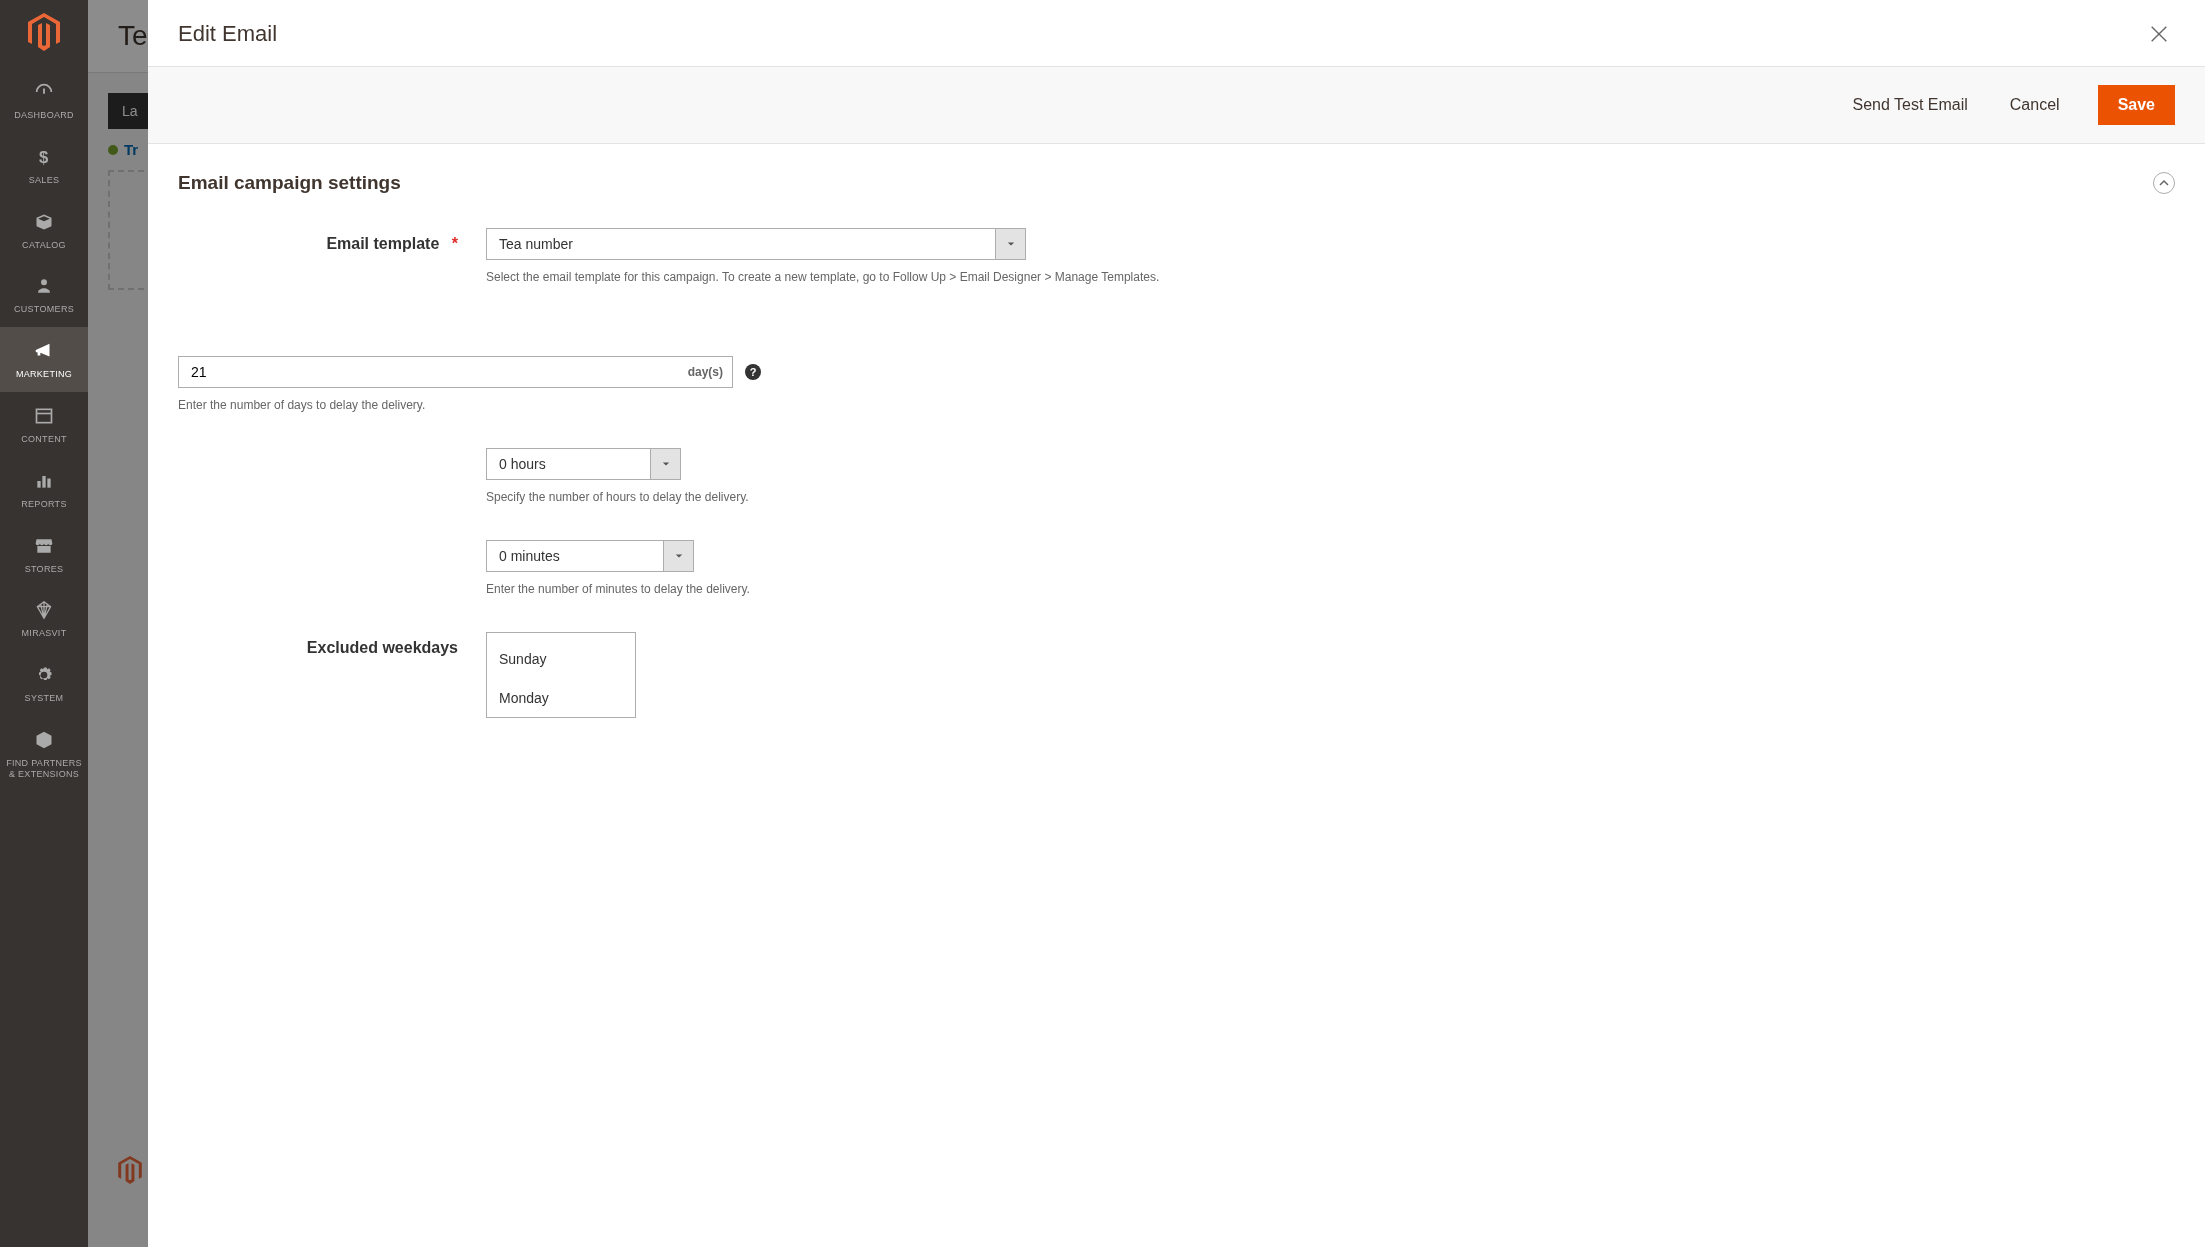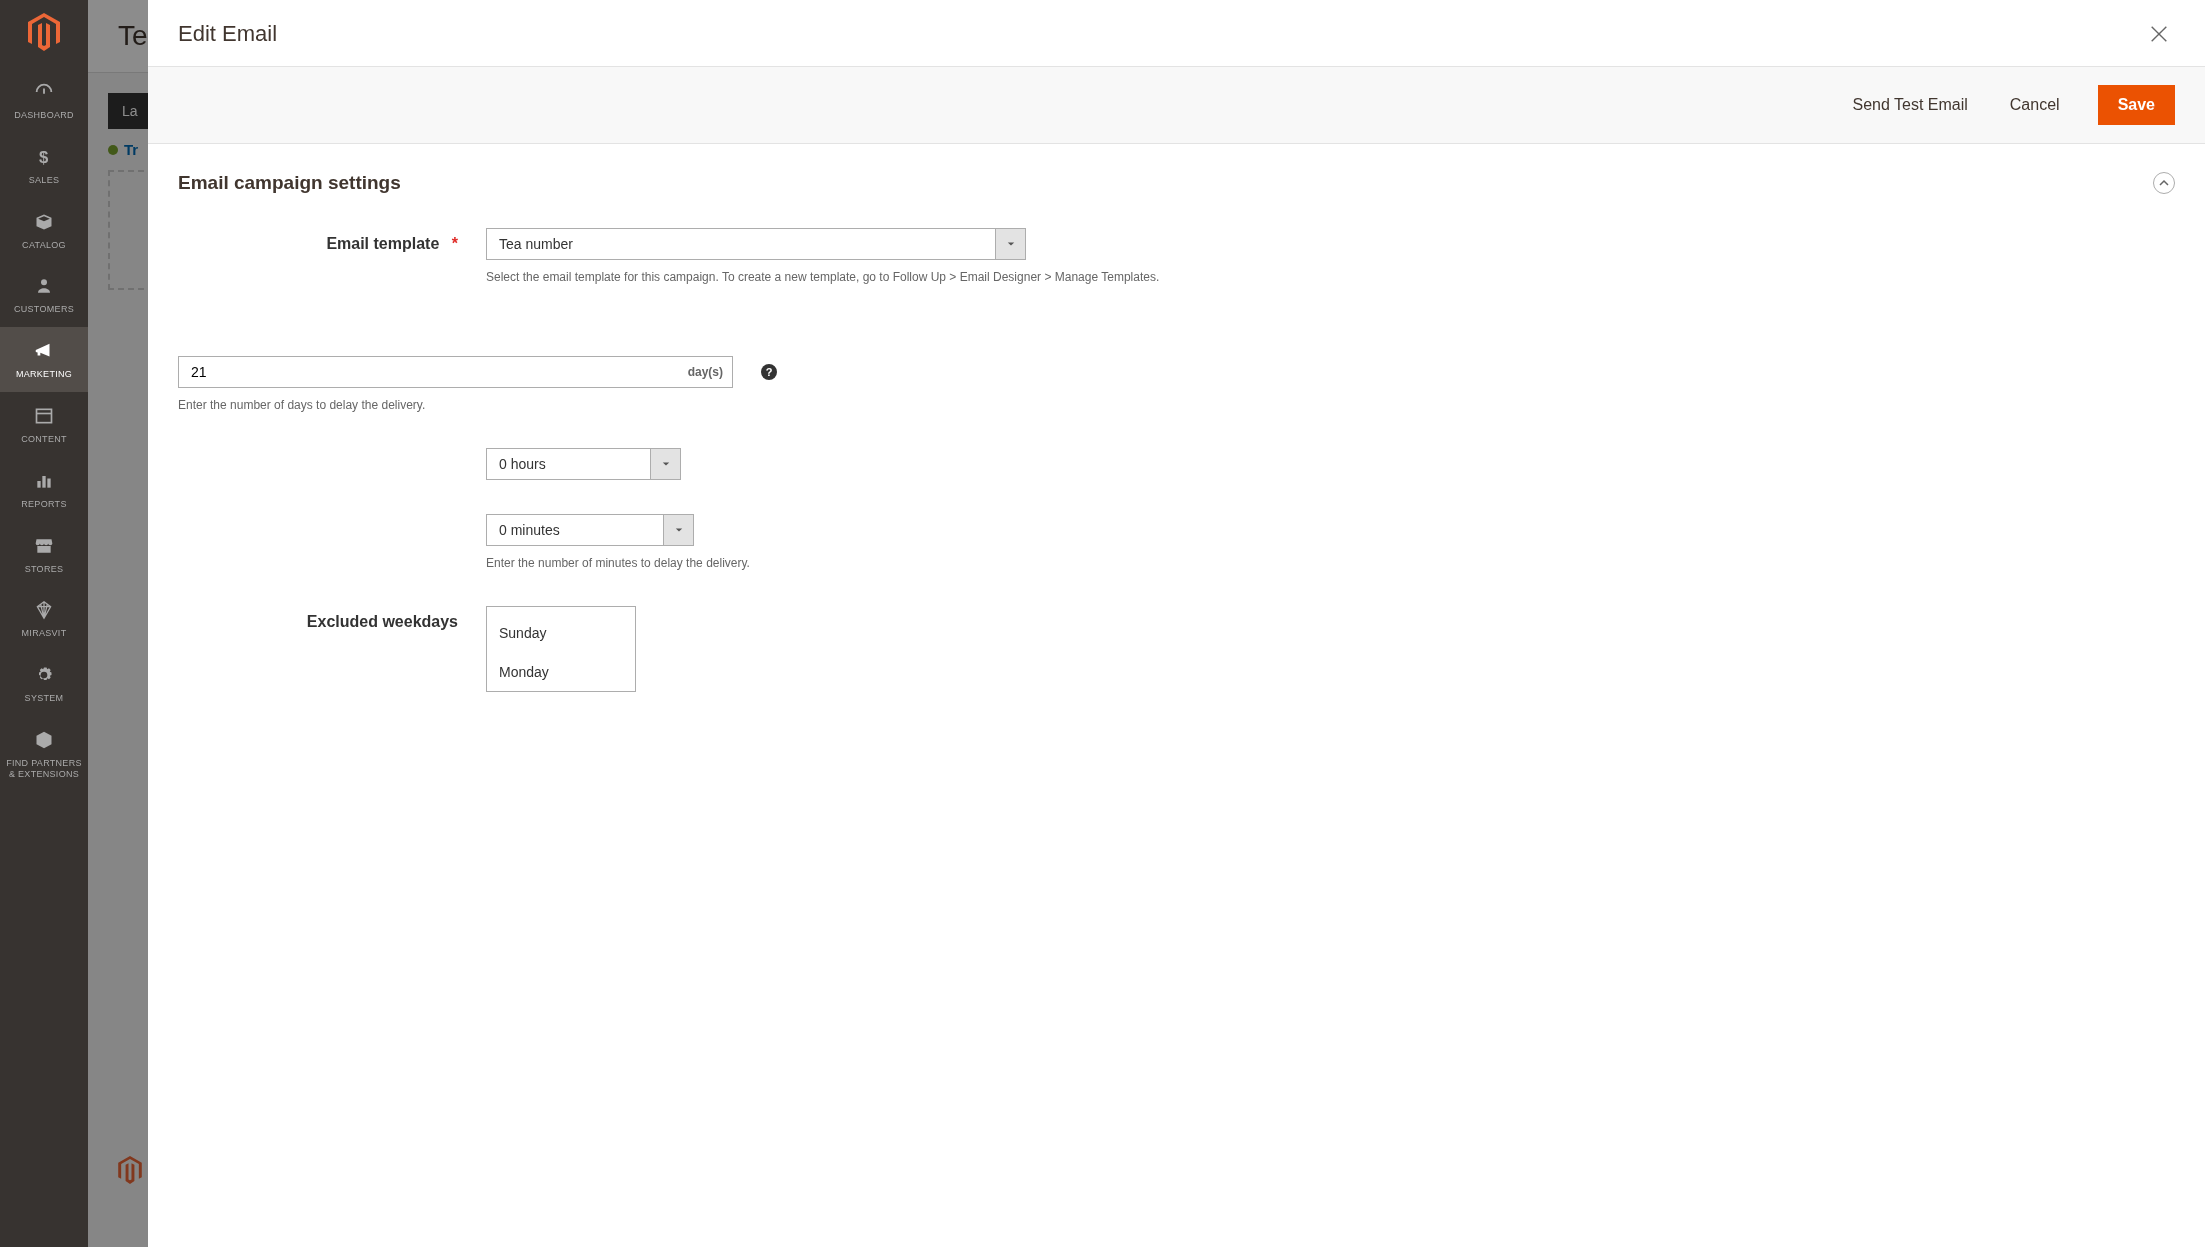--- a/index.html
+++ b/index.html
@@ -265,21 +265,21 @@
     }
     .help-text {
       font-size: 12px;
       color: #666;
       margin-top: 8px;
       line-height: 1.5;
     }
     .input-with-suffix {
       display: flex;
       align-items: center;
-      gap: 28px;
+      gap: 12px;
     }
     .text-input-wrapper {
       position: relative;
       width: 555px;
     }
     .text-input {
       width: 100%;
       border: 1px solid #adadad;
       padding: 7px 60px 7px 12px;
       font-size: 14px;
@@ -512,20 +512,21 @@
             <div class="form-label-col"></div>
             <div class="form-input-col">
               <div class="small-select">
                 <div class="select-display">0 hours</div>
                 <div class="select-arrow">
                   <svg viewBox="0 0 10 10">
                       <path d="M1 3l4 4 4-4" fill="#555"></path>
                     </svg>
                 </div>
               </div>
+              <div class="help-text">Specify the number of hours to delay the delivery.</div>
             </div>
           </div>
 
           <div class="form-row compact">
             <div class="form-label-col"></div>
             <div class="form-input-col">
               <div class="small-select wider">
                 <div class="select-display">0 minutes</div>
                 <div class="select-arrow">
                   <svg viewBox="0 0 10 10">

